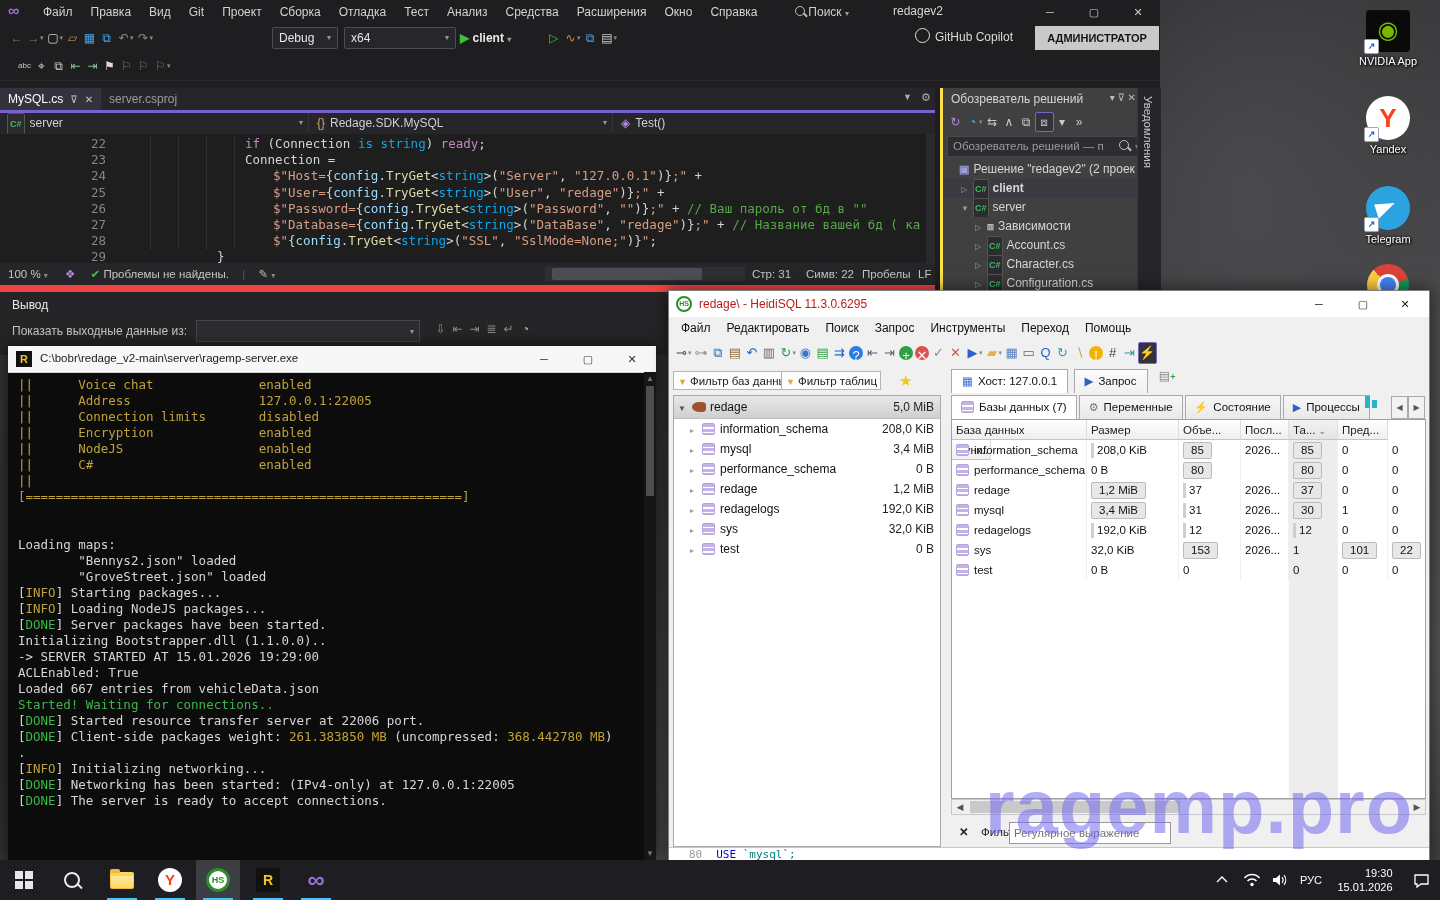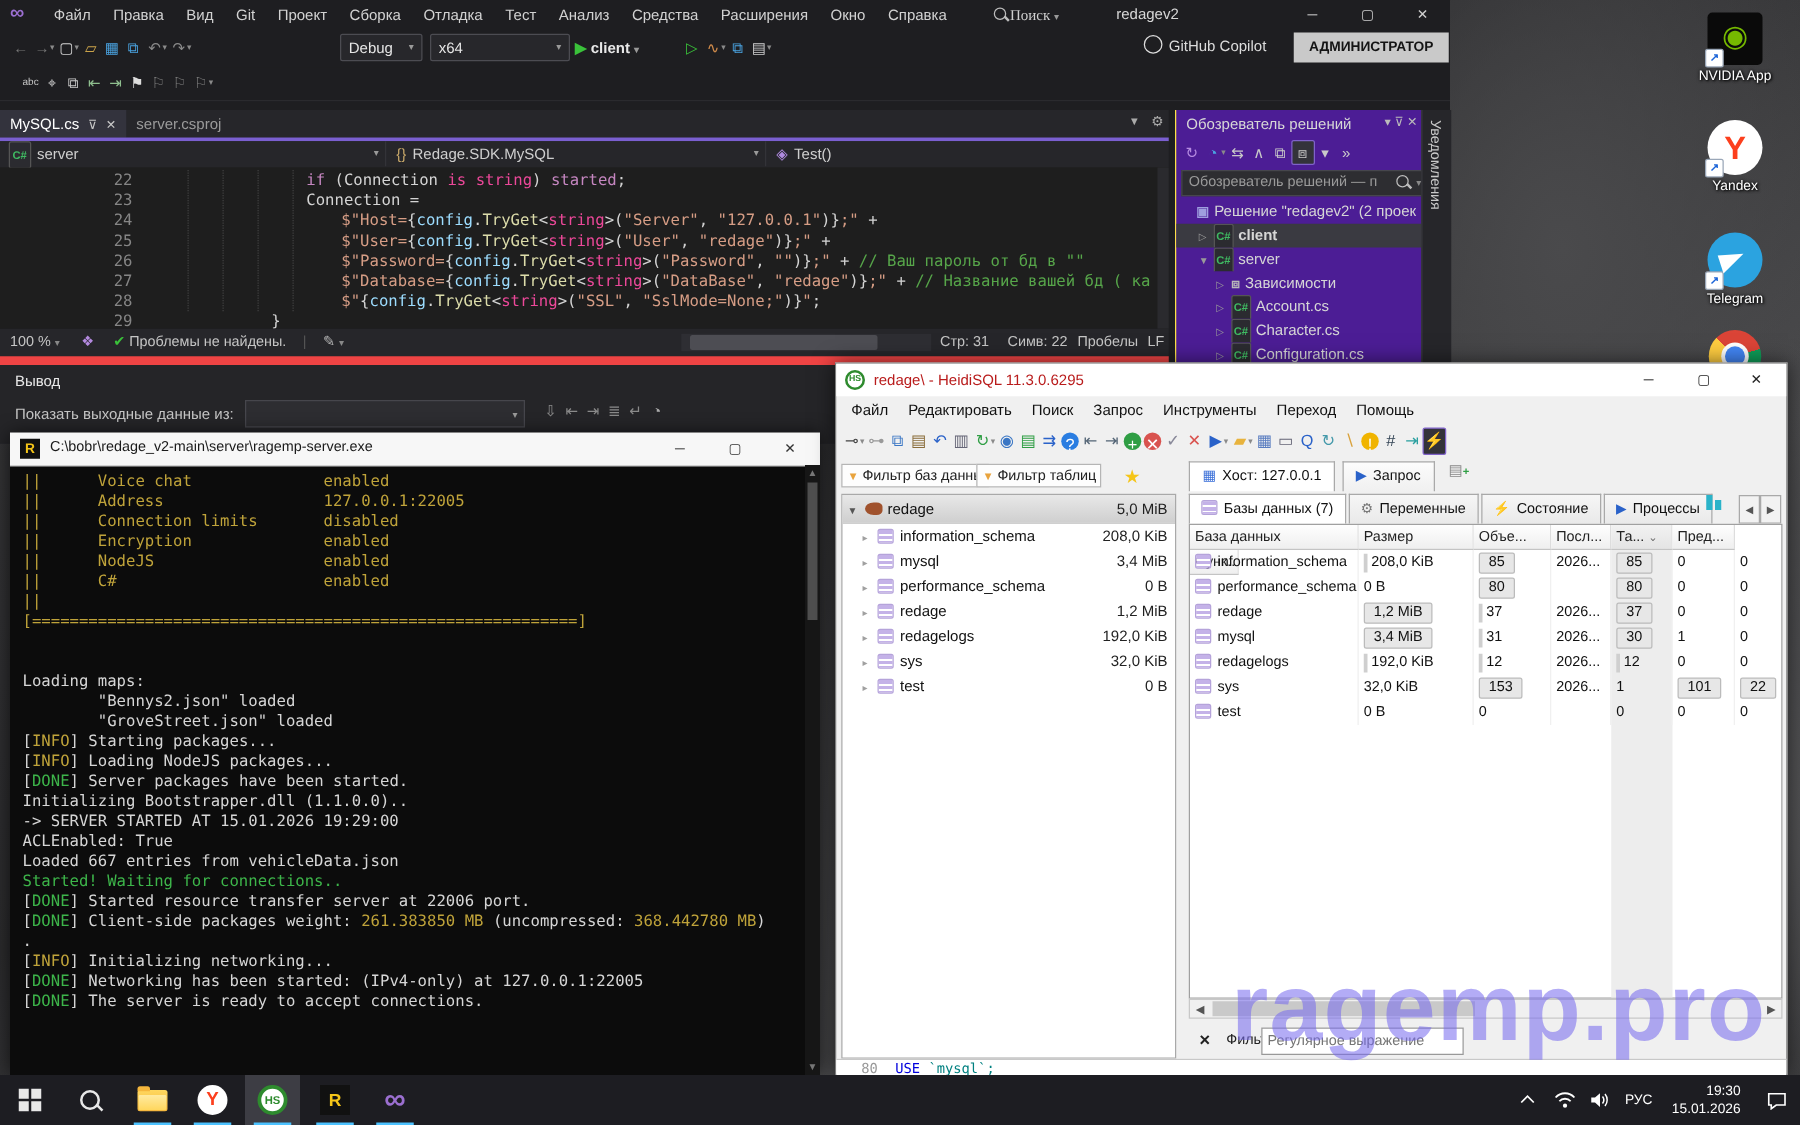--- a/index.html
+++ b/index.html
@@ -31,21 +31,21 @@
   .shortcut{position:absolute;left:-2px;bottom:-2px;width:13px;height:13px;background:#fff;
     border:1px solid #9aa7b8;border-radius:2px;color:#1b64d8;font-size:9px;line-height:12px;
     text-align:center;font-weight:bold;}
   .dlabel{margin-top:3px;font-size:11px;color:#fff;text-shadow:1px 1px 2px #000,0 0 3px #000;}
   
   .vs{left:0;top:0;width:1160px;height:348px;background:#1e1e21;color:#cccccc;font-size:12px;}
   .vs-titlebar{position:absolute;left:0;top:0;width:100%;height:24px;background:#1e1e21;}
   .vs-logo{position:absolute;left:8px;top:2px;color:#9b6fd0;font-size:16px;font-weight:bold;}
   .vsmenu{position:absolute;left:34px;top:0;height:24px;line-height:24px;}
   .vsmenu-item{display:inline-block;padding:0 9px;color:#d2d2d2;font-size:12px;}
-  .vs-search{position:absolute;left:795px;top:3px;width:92px;height:18px;color:#cfcfcf;font-size:12px;line-height:18px;font-family:Liberation Serif, serif;}
+  .vs-search{position:absolute;left:795px;top:3px;width:92px;height:18px;color:#cfcfcf;font-size:12px;line-height:18px;}
   .vs-wintitle{position:absolute;left:893px;top:4px;color:#d7d7d7;font-size:12px;}
   .wbtn{position:absolute;top:0;width:44px;height:24px;text-align:center;line-height:24px;color:#cfcfcf;font-size:11px;}
   .vs-row2{position:absolute;left:0;top:24px;width:100%;height:30px;background:#1e1e21;}
   .combo{position:absolute;top:3px;height:20px;background:#27272b;border:1px solid #4c4c52;
     border-radius:2px;color:#e6e6e6;font-size:12px;line-height:20px;padding:0 6px;}
   .combo .dd{float:right;color:#9a9a9a;font-size:8px;margin-left:8px;}
   .runbtn{position:absolute;top:3px;height:22px;color:#e8e8e8;font-size:12px;line-height:22px;}
   .play{color:#3ac23a;}
   .vs-row3{position:absolute;left:0;top:54px;width:100%;height:26px;background:#1e1e21;border-bottom:1px solid #2a2a2e;}
   .chip{display:inline-block;min-width:17px;text-align:center;font-size:12px;line-height:18px;vertical-align:middle;}
@@ -67,37 +67,37 @@
   .cs-badge{display:inline-block;background:#2b2b30;border:1px solid #555;color:#3fba62;font-size:9px;
     font-weight:bold;padding:0 2px;border-radius:2px;margin:0 5px 0 7px;}
   
   .editor{position:absolute;left:0;top:134px;width:935px;height:129px;background:#1e1e1e;overflow:hidden;
     font-family:"DejaVu Sans Mono",monospace;font-size:12.5px;}
   .gutter{position:absolute;left:60px;top:2px;width:46px;text-align:right;color:#858585;}
   .gut-ln{height:16.2px;line-height:16.2px;}
   .codebox{position:absolute;left:110px;top:2px;width:825px;overflow:hidden;}
   .code-line{height:16.2px;line-height:16.2px;white-space:pre;}
   .guide{position:absolute;top:2px;height:113px;border-left:1px dotted #404040;}
-  .tk-pl{color:#d4d4d4}.tk-kw{color:#ec4899}.tk-ct{color:#c586c0}.tk-st{color:#d69d85}
+  .tk-pl{color:#d4d4d4}.tk-kw{color:#0ea5e9}.tk-ct{color:#c586c0}.tk-st{color:#d69d85}
   .tk-me{color:#dcdcaa}.tk-va{color:#9cdcfe}.tk-cm{color:#57a64a}
   .ed-vsb{position:absolute;left:926px;top:134px;width:9px;height:129px;background:#2a2a2e;}
   
   .edstatus{position:absolute;left:0;top:263px;width:935px;height:22px;background:#26262a;color:#c5c5c5;font-size:11.5px;line-height:22px;}
   .edstatus .sep{color:#555;}
   .hthumb{position:absolute;left:552px;top:5px;width:150px;height:12px;background:#4d4d53;border-radius:2px;}
   .htrack{position:absolute;left:545px;top:4px;width:200px;height:14px;background:#2e2e33;}
   
   .vs-output{position:absolute;left:0;top:285px;width:935px;height:63px;background:#252528;border-top:7px solid #ef4444;}
   .out-title{position:absolute;left:12px;top:6px;color:#e8e8e8;font-size:12px;}
   .out-label{position:absolute;left:12px;top:32px;color:#c5c5c5;font-size:12px;}
   .out-combo{position:absolute;left:196px;top:28px;width:222px;height:20px;background:#2d2d31;border:1px solid #46464c;}
   .out-combo .dd{position:absolute;right:5px;top:6px;color:#999;font-size:8px;}
   .out-icons{position:absolute;left:432px;top:28px;}
   
-  .solx{position:absolute;left:940px;top:88px;width:197px;height:202px;background:#4c1d95;border-left:1px solid #fde047;overflow:hidden;}
+  .solx{position:absolute;left:940px;top:88px;width:197px;height:202px;background:#404040;border-left:3px solid #fde047;overflow:hidden;}
   .solx-title{position:absolute;left:8px;top:4px;font-size:12px;color:#d6d6d6;}
   .solx-tbtns{position:absolute;right:4px;top:4px;color:#bbb;font-size:10px;}
   .solx-toolbar{position:absolute;left:4px;top:24px;}
   .solx-search{position:absolute;left:4px;top:48px;width:188px;height:19px;background:#2d2d31;border:1px solid #46464c;
     color:#9a9a9a;font-size:11.5px;line-height:19px;padding-left:5px;}
   .solx-search .mag{float:right;margin:3px 4px 0 0;}
   .sol-tree{position:absolute;left:0;top:72px;width:197px;}
   .sol-row{height:19px;line-height:19px;font-size:12px;color:#d6d6d6;white-space:nowrap;overflow:hidden;}
   .sol-hl{background:#3a3a41;}
   .sol-chev{display:inline-block;width:12px;color:#9a9a9a;font-size:8px;}
@@ -283,21 +283,21 @@
           <div class="gut-ln">22</div>
           <div class="gut-ln">23</div>
           <div class="gut-ln">24</div>
           <div class="gut-ln">25</div>
           <div class="gut-ln">26</div>
           <div class="gut-ln">27</div>
           <div class="gut-ln">28</div>
           <div class="gut-ln">29</div>
         </div>
       <div class="codebox">
-          <div class="code-line" style="padding-left: 135px;"><span class="tk-ct">if</span><span class="tk-pl"> (Connection </span><span class="tk-kw">is</span><span class="tk-pl"> </span><span class="tk-kw">string</span><span class="tk-pl">) </span><span class="tk-ct">started</span><span class="tk-pl">;</span></div>
+          <div class="code-line" style="padding-left: 135px;"><span class="tk-ct">if</span><span class="tk-pl"> (Connection </span><span class="tk-kw">is</span><span class="tk-pl"> </span><span class="tk-kw">string</span><span class="tk-pl">) </span><span class="tk-ct">ready</span><span class="tk-pl">;</span></div>
           <div class="code-line" style="padding-left: 135px;"><span class="tk-pl">Connection =</span></div>
           <div class="code-line" style="padding-left: 163px;"><span class="tk-st">$"Host=</span><span class="tk-pl">{</span><span class="tk-va">config</span><span class="tk-pl">.</span><span class="tk-me">TryGet</span><span class="tk-pl">&lt;</span><span class="tk-kw">string</span><span class="tk-pl">&gt;(</span><span class="tk-st">"Server"</span><span class="tk-pl">, </span><span class="tk-st">"127.0.0.1"</span><span class="tk-pl">)}</span><span class="tk-st">;"</span><span class="tk-pl"> +</span></div>
           <div class="code-line" style="padding-left: 163px;"><span class="tk-st">$"User=</span><span class="tk-pl">{</span><span class="tk-va">config</span><span class="tk-pl">.</span><span class="tk-me">TryGet</span><span class="tk-pl">&lt;</span><span class="tk-kw">string</span><span class="tk-pl">&gt;(</span><span class="tk-st">"User"</span><span class="tk-pl">, </span><span class="tk-st">"redage"</span><span class="tk-pl">)}</span><span class="tk-st">;"</span><span class="tk-pl"> +</span></div>
           <div class="code-line" style="padding-left: 163px;"><span class="tk-st">$"Password=</span><span class="tk-pl">{</span><span class="tk-va">config</span><span class="tk-pl">.</span><span class="tk-me">TryGet</span><span class="tk-pl">&lt;</span><span class="tk-kw">string</span><span class="tk-pl">&gt;(</span><span class="tk-st">"Password"</span><span class="tk-pl">, </span><span class="tk-st">""</span><span class="tk-pl">)}</span><span class="tk-st">;"</span><span class="tk-pl"> + </span><span class="tk-cm">// Ваш пароль от бд в ""</span></div>
           <div class="code-line" style="padding-left: 163px;"><span class="tk-st">$"Database=</span><span class="tk-pl">{</span><span class="tk-va">config</span><span class="tk-pl">.</span><span class="tk-me">TryGet</span><span class="tk-pl">&lt;</span><span class="tk-kw">string</span><span class="tk-pl">&gt;(</span><span class="tk-st">"DataBase"</span><span class="tk-pl">, </span><span class="tk-st">"redage"</span><span class="tk-pl">)}</span><span class="tk-st">;"</span><span class="tk-pl"> + </span><span class="tk-cm">// Название вашей бд ( ка</span></div>
           <div class="code-line" style="padding-left: 163px;"><span class="tk-st">$"</span><span class="tk-pl">{</span><span class="tk-va">config</span><span class="tk-pl">.</span><span class="tk-me">TryGet</span><span class="tk-pl">&lt;</span><span class="tk-kw">string</span><span class="tk-pl">&gt;(</span><span class="tk-st">"SSL"</span><span class="tk-pl">, </span><span class="tk-st">"SslMode=None;"</span><span class="tk-pl">)}</span><span class="tk-st">"</span><span class="tk-pl">;</span></div>
           <div class="code-line" style="padding-left: 107px;"><span class="tk-pl">}</span></div>
         </div>
     </div>
     <div class="ed-vsb"></div>

